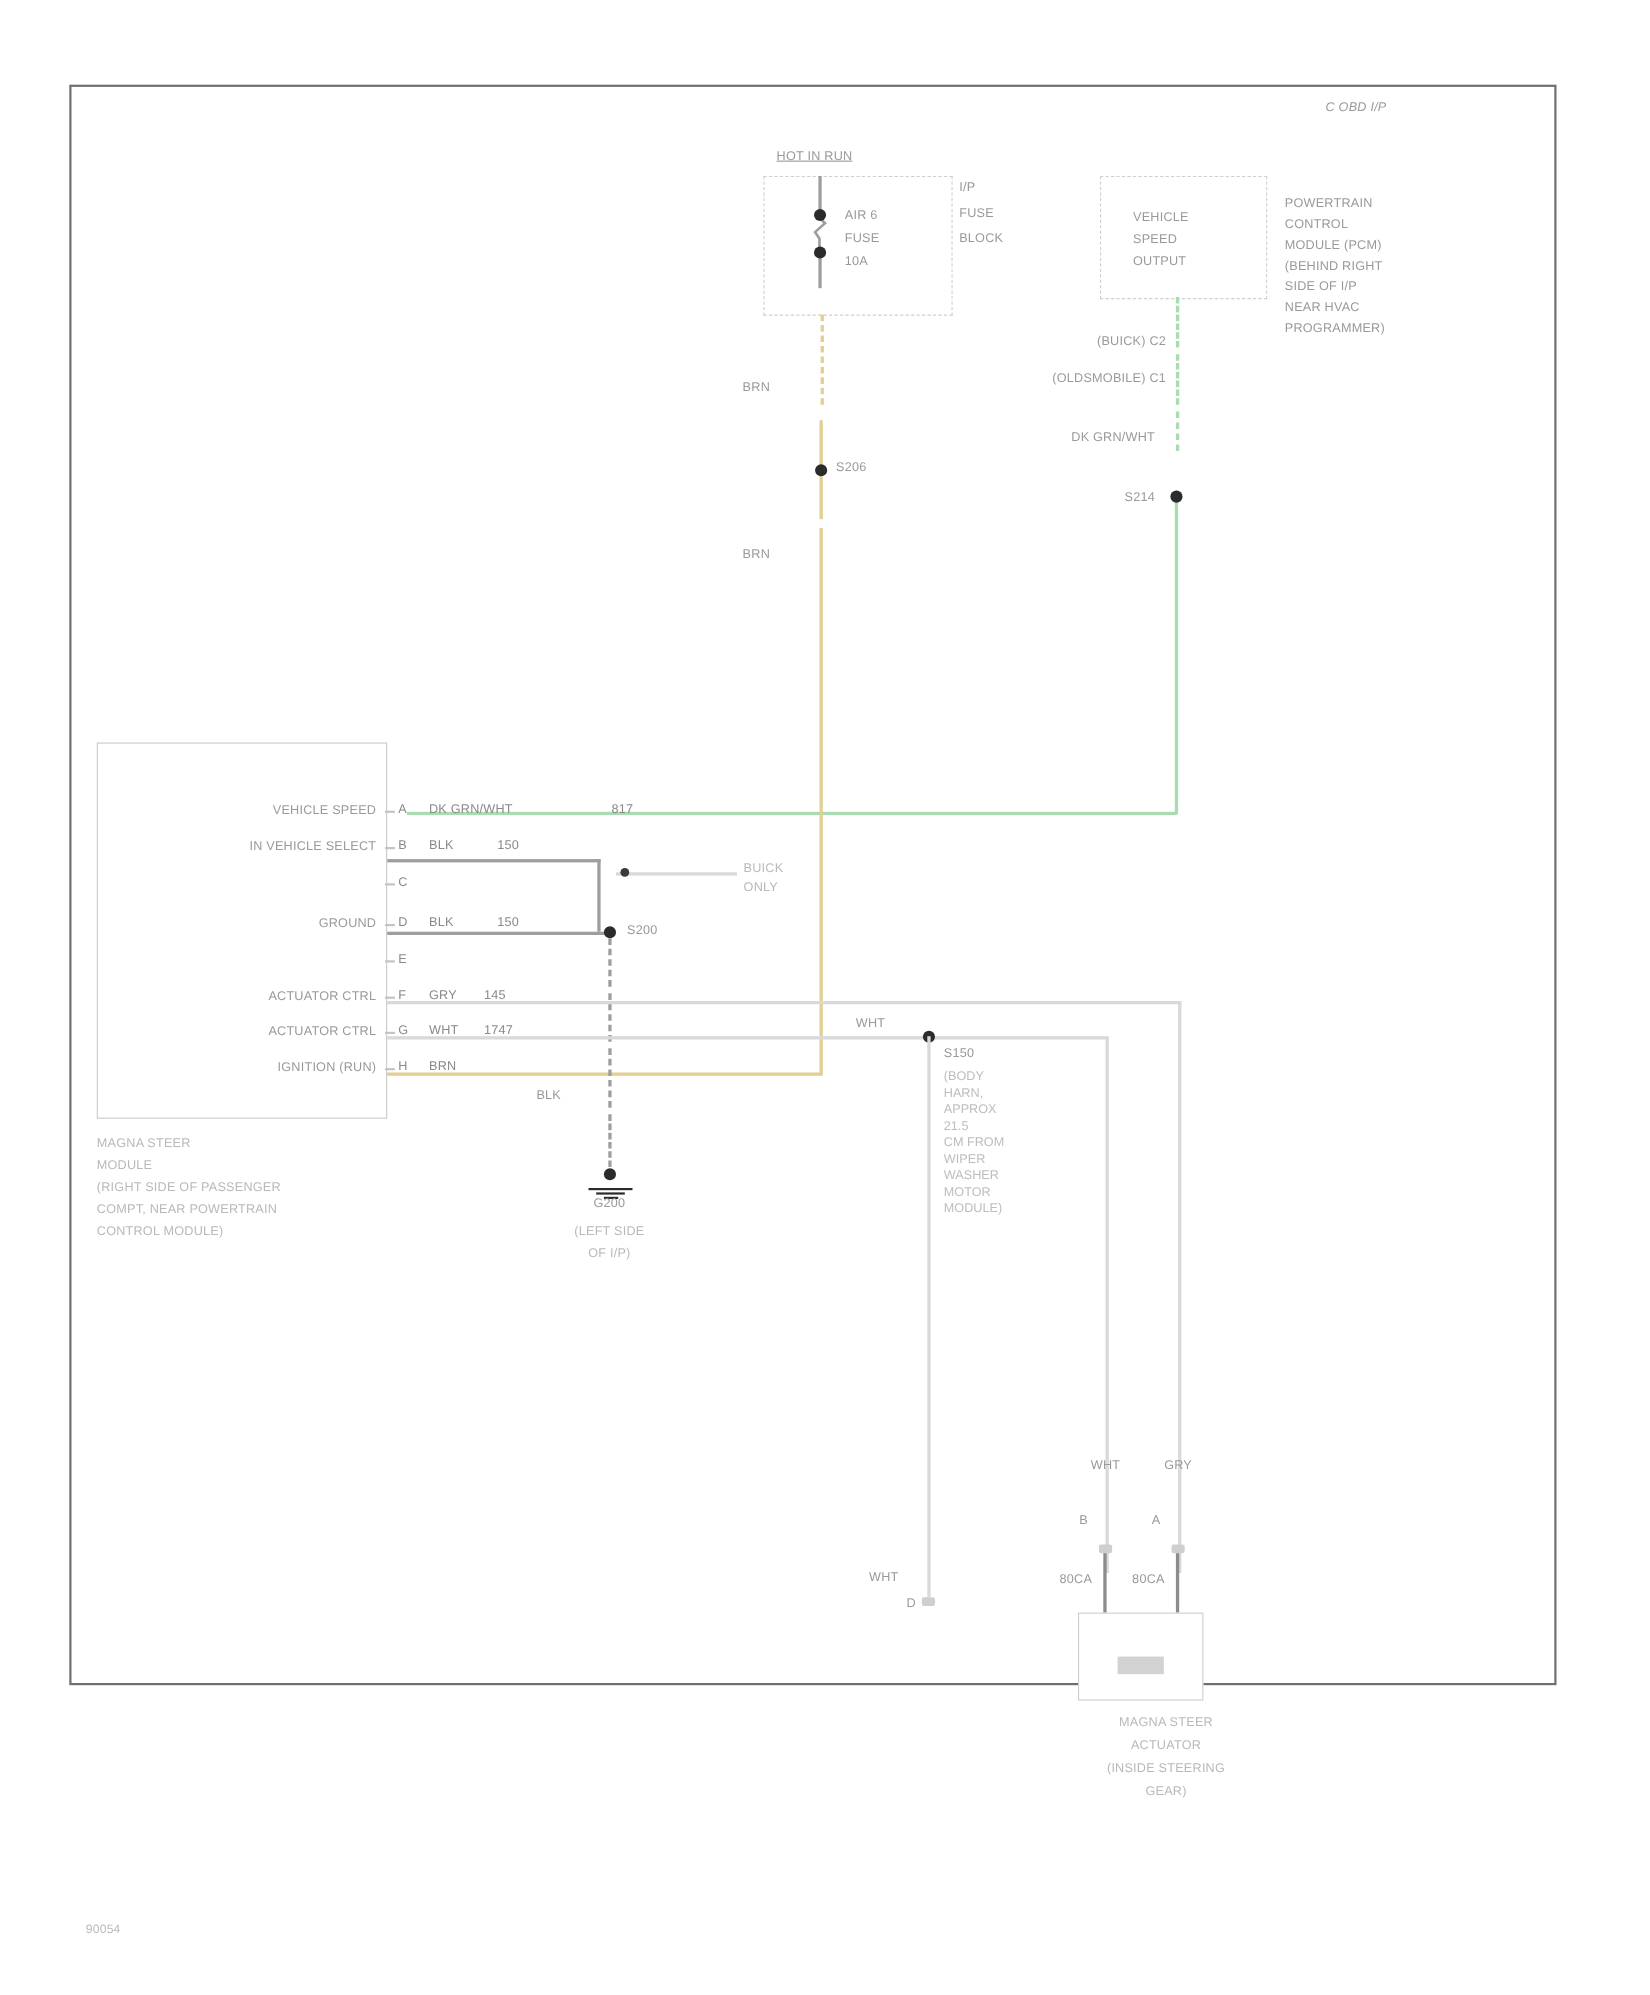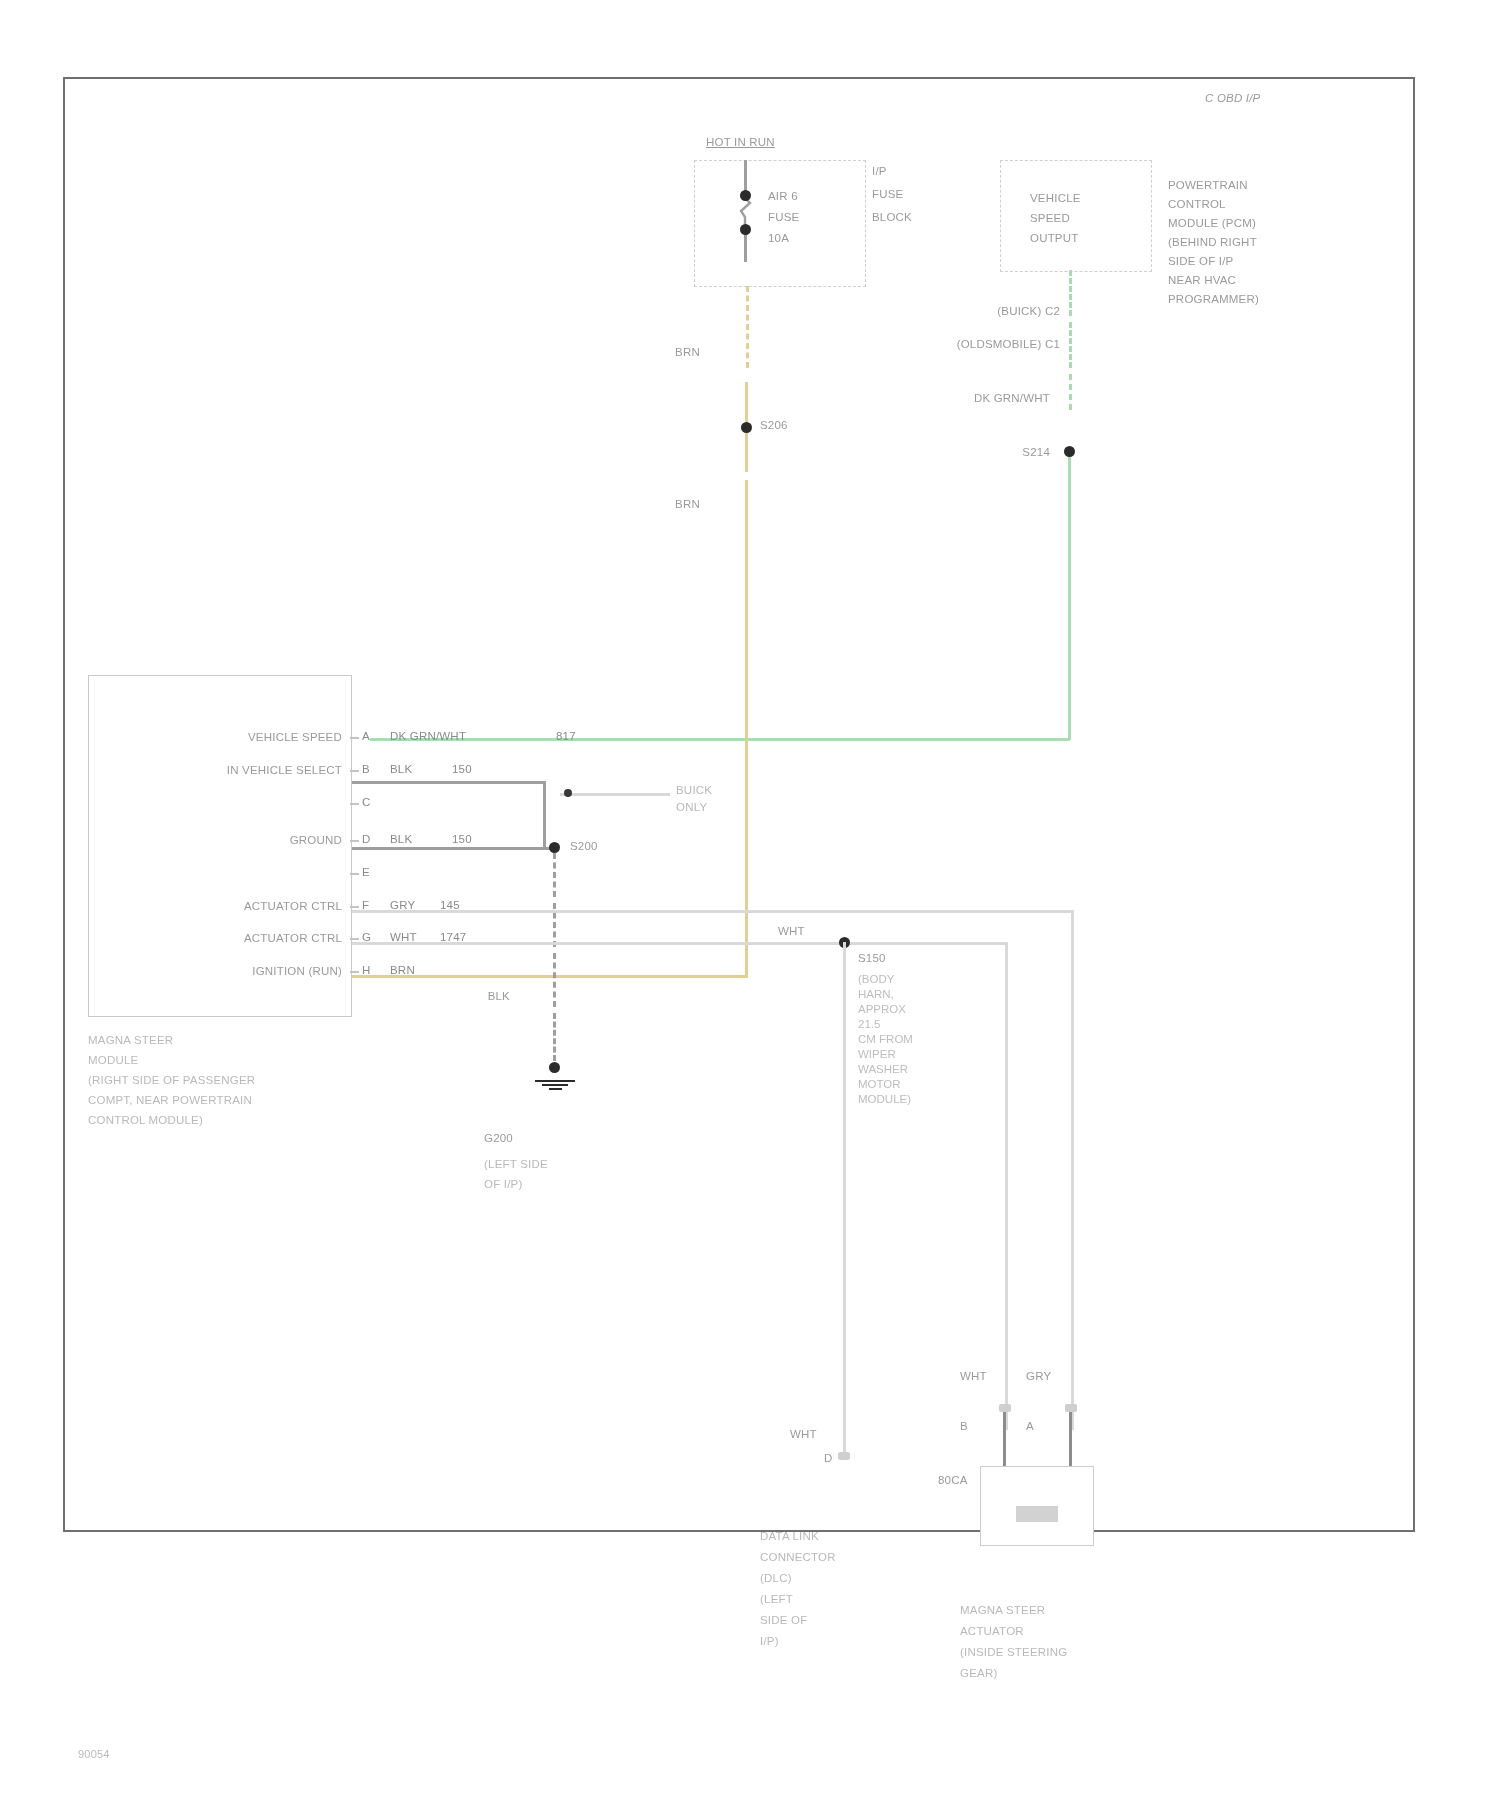--- a/index.html
+++ b/index.html
@@ -9,21 +9,21 @@
   
   .frame{position:absolute;left:63px;top:77px;width:1348px;height:1451px;
          border:2px solid #6f6f6f;background:#ffffff;}
 
   
   .t{position:absolute;color:#b9b9b9;font-size:11.5px;line-height:13px;
      letter-spacing:.2px;white-space:pre;}
   .t.dk{color:#9a9a9a;}
   .t.dkr{color:#8a8a8a;}
   .t.r{text-align:right;}
-  .t.c{text-align:left;margin-top:44px;}
+  .t.c{text-align:center;}
 
   
   .box{position:absolute;border:1.5px solid #c9c9c9;background:transparent;}
   
   .dbox{position:absolute;border:1.5px dashed #cfcfcf;background:transparent;}
 
   
   .w{position:absolute;background:#d7d7d7;}
   .w.v{width:3px;}
   .w.h{height:3px;}
@@ -234,26 +234,20 @@
 WASHER
 MOTOR
 MODULE)</div>
 
   <div class="w v lgry" style="left:843px;top:942px;height:510px;"></div>
 
   <div class="t dk" style="left:790px;top:1428px;width:80px;">WHT</div>
   <div class="t dk" style="left:824px;top:1452px;width:50px;">D</div>
   <div class="term" style="left:838px;top:1452px;"></div>
 
-  <div class="t c" style="left:760px;top:1482px;width:180px;line-height:21px;">DATA LINK
-CONNECTOR
-(DLC)
-(LEFT
-SIDE OF
-I/P)</div>
 
   <div class="t dk c" style="left:960px;top:1326px;width:90px;">WHT</div>
   <div class="t dk c" style="left:1026px;top:1326px;width:90px;">GRY</div>
 
   <div class="t dk c" style="left:960px;top:1376px;width:50px;">B</div>
   <div class="t dk c" style="left:1026px;top:1376px;width:50px;">A</div>
 
   <div class="term" style="left:999px;top:1404px;"></div>
   <div class="term" style="left:1065px;top:1404px;"></div>
 

